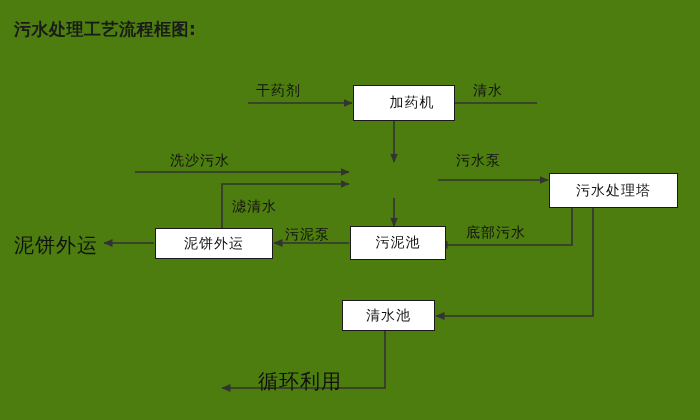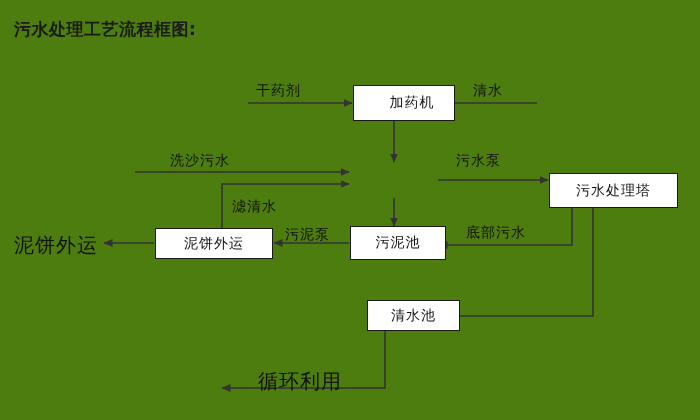--- a/index.html
+++ b/index.html
@@ -114,21 +114,21 @@
   </div>
 
   <div class="node" style="left:350px; top:226px; width:96px; height:34px;">
     <span>污泥池</span>
   </div>
 
   <div class="node" style="left:155px; top:228px; width:118px; height:31px;">
     <span>泥饼外运</span>
   </div>
 
-  <div class="node" style="left:342px; top:300px; width:93px; height:31px;margin-left:25px;">
+  <div class="node" style="left:342px; top:300px; width:93px; height:31px;">
     <span>清水池</span>
   </div>
 
   <div class="edge-label" style="left:256px; top:82px;">干药剂</div>
 
   <div class="edge-label" style="left:473px; top:82px;">清水</div>
 
   <div class="edge-label" style="left:170px; top:152px;">洗沙污水</div>
 
   <div class="edge-label" style="left:232px; top:190px;margin-top:8px;">滤清水</div>

